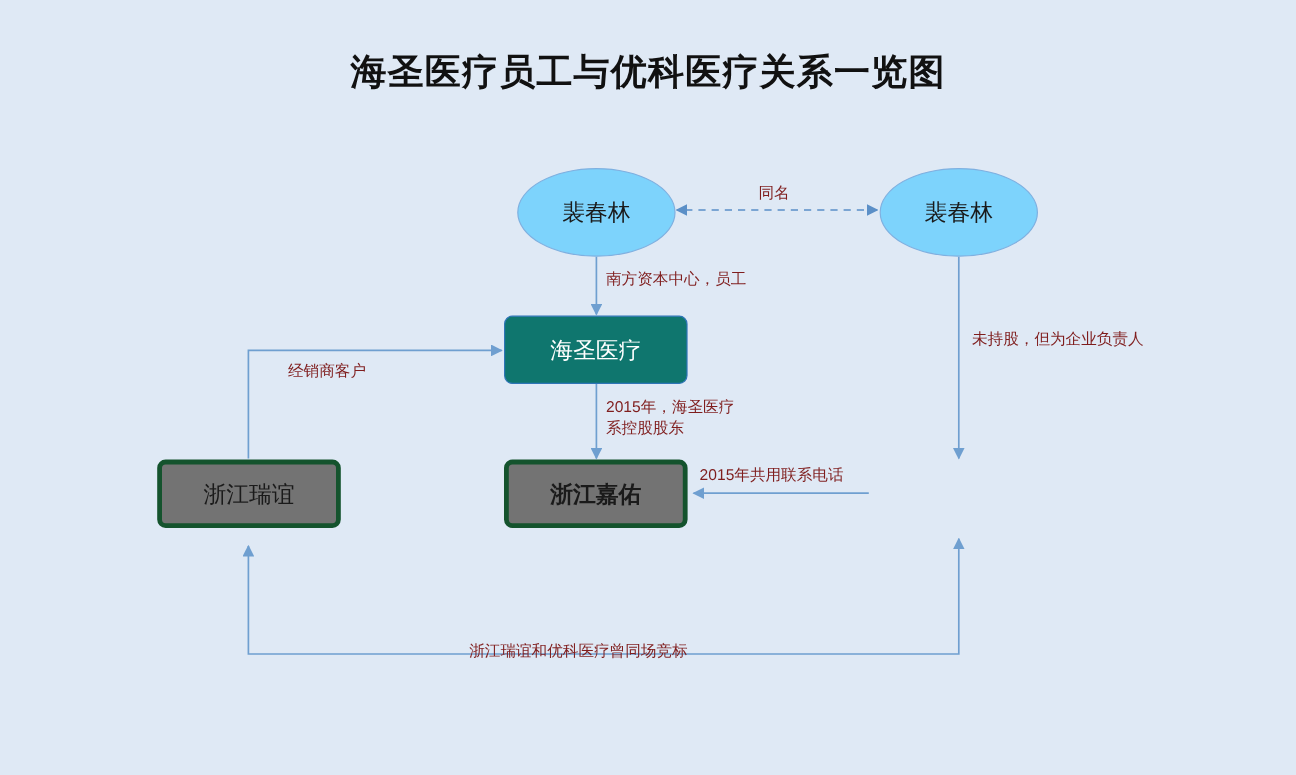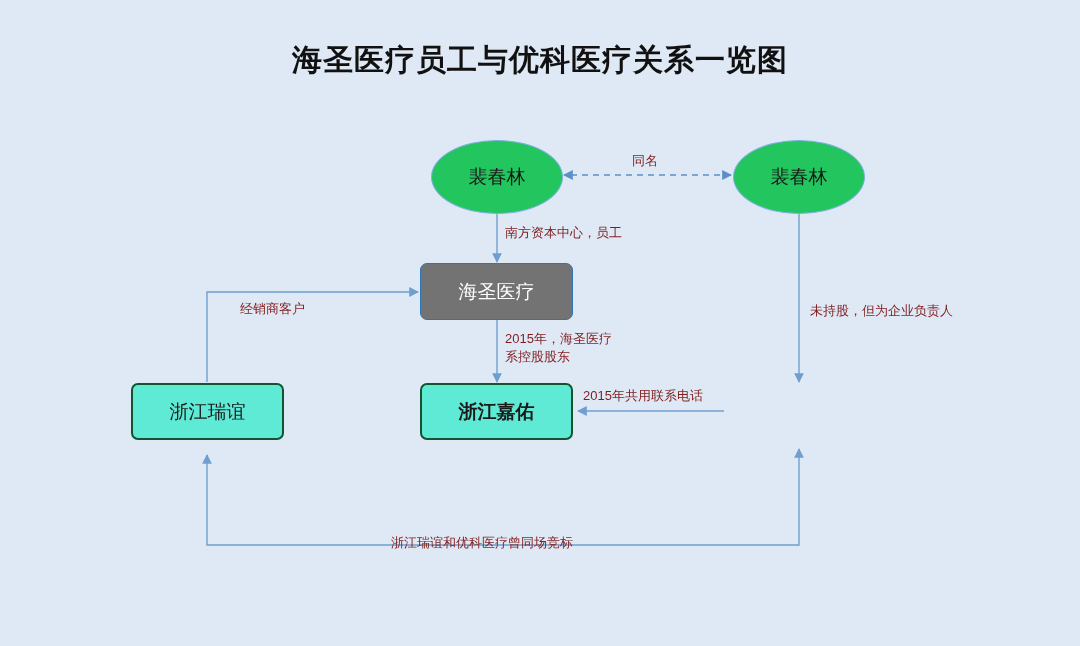--- a/index.html
+++ b/index.html
@@ -41,30 +41,30 @@
     display: flex;
     align-items: center;
     justify-content: center;
     box-sizing: border-box;
     font-size: 19px;
     color: #1a1a1a;
     white-space: nowrap;
   }
   .ellipse {
     border-radius: 50%;
-    background: #22c55e;
+    background: #7dd3fc;
     border: 1px solid #7fb0e0;
   }
   .rect {
     border-radius: 7px;
-    background: #5eead4;
-    border: 2px solid #14532d;
+    background: #737373;
+    border: 4px solid #14532d;
   }
   .rect.primary {
-    background: #737373;
+    background: #0f766e;
     border: 1px solid #2e75b6;
     color: #ffffff;
   }
   .edge-label {
     position: absolute;
     font-size: 13px;
     color: #7f1d1d;
     white-space: nowrap;
     line-height: 1.35;
   }
@@ -141,21 +141,21 @@
 
   <div class="node rect" style="left:420px; top:383px; width:153px; height:57px;font-weight:bold;">
     <span>浙江嘉佑</span>
   </div>
 
 
   <div class="edge-label" style="left:632px; top:152px;">同名</div>
 
   <div class="edge-label" style="left:505px; top:224px;">南方资本中心，员工</div>
 
-  <div class="edge-label" style="left:810px; top:274px;margin-top:28px;">未持股，但为企业负责人</div>
+  <div class="edge-label" style="left:810px; top:274px;">未持股，但为企业负责人</div>
 
   <div class="edge-label two-line" style="left:505px; top:330px;">2015年，海圣医疗
 系控股股东</div>
 
   <div class="edge-label" style="left:240px; top:300px;">经销商客户</div>
 
   <div class="edge-label" style="left:583px; top:387px;text-align:center;">2015年共用联系电话</div>
 
   <div class="edge-label" style="left:391px; top:534px;">浙江瑞谊和优科医疗曾同场竞标</div>
 

